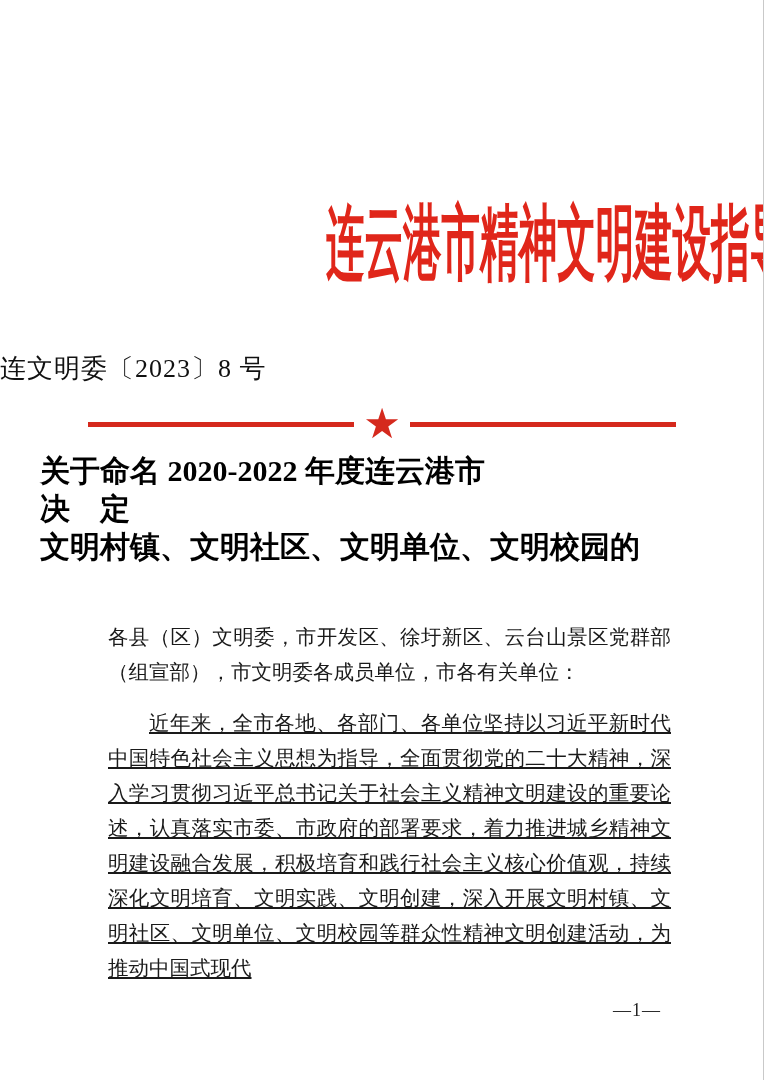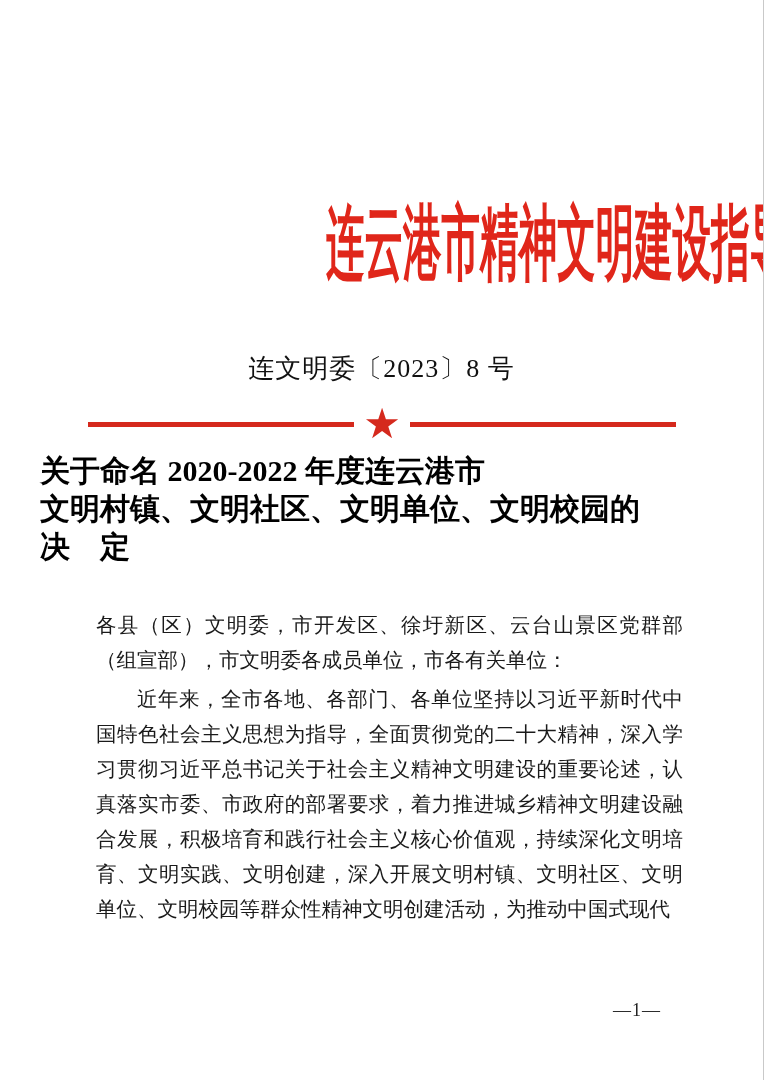--- a/index.html
+++ b/index.html
@@ -39,21 +39,21 @@
     color: #e0261a;
     transform: scaleX(0.47);
     transform-origin: 50% 50%;
   }
   
   .doc-number {
     position: absolute;
     top: 352px;
     left: 0;
     width: 100%;
-    text-align: center;
+    text-align: left;
     font-size: 26px;
     line-height: 34px;
     color: #111111;
     letter-spacing: 1px;
   }
   
   .divider {
     position: absolute;
     top: 404px;
     left: 88px;
@@ -91,24 +91,25 @@
     position: absolute;
     top: 604px;
     left: 92px;
     width: 595px;
     font-size: 20.5px;
     line-height: 35px;
     color: #1a1a1a;
     text-align: justify;
   }
   .body-text p {
-    margin: 4px;
+    margin: 16px;
   }
   .body-text p.indent {
     text-indent: 2em;
+    text-decoration: underline;
   }
   
   .page-number {
     position: absolute;
     top: 999px;
     right: 102px;
     font-size: 18px;
     line-height: 22px;
     color: #222222;
     letter-spacing: 1px;
@@ -126,22 +127,22 @@
   <div class="doc-number">连文明委〔2023〕8 号</div>
 
   <div class="divider">
     <span class="rule"></span>
     <span class="star">★</span>
     <span class="rule"></span>
   </div>
 
   <div class="title">
     <div>关于命名 2020-2022 年度连云港市</div>
+    <div>决　定</div>
     <div>文明村镇、文明社区、文明单位、文明校园的</div>
-    <div>决　定</div>
   </div>
 
   <div class="body-text">
     <p>各县（区）文明委，市开发区、徐圩新区、云台山景区党群部（组宣部），市文明委各成员单位，市各有关单位：</p>
     <p class="indent">近年来，全市各地、各部门、各单位坚持以习近平新时代中国特色社会主义思想为指导，全面贯彻党的二十大精神，深入学习贯彻习近平总书记关于社会主义精神文明建设的重要论述，认真落实市委、市政府的部署要求，着力推进城乡精神文明建设融合发展，积极培育和践行社会主义核心价值观，持续深化文明培育、文明实践、文明创建，深入开展文明村镇、文明社区、文明单位、文明校园等群众性精神文明创建活动，为推动中国式现代</p>
   </div>
 
   <div class="page-number">—1—</div>
 
 </div>

